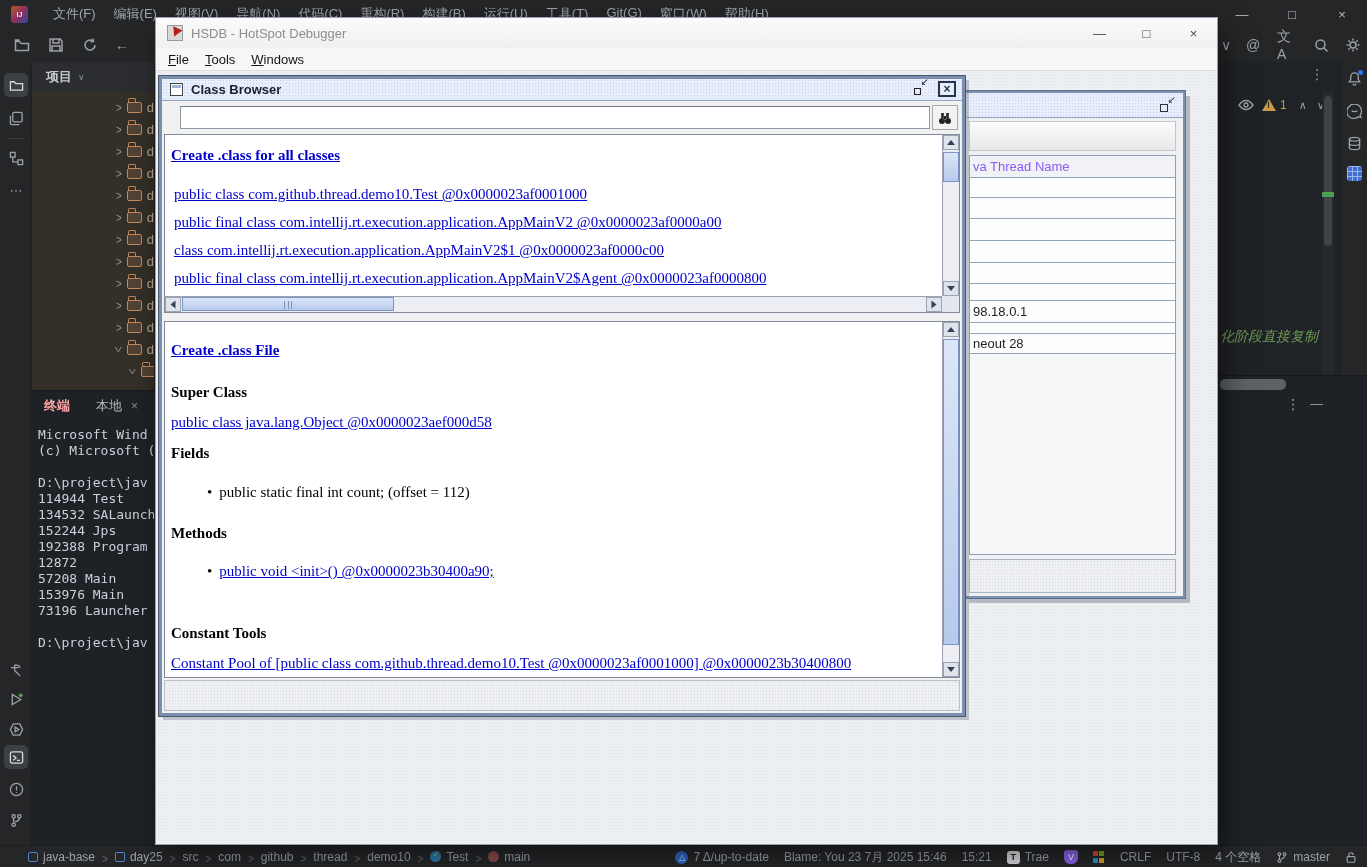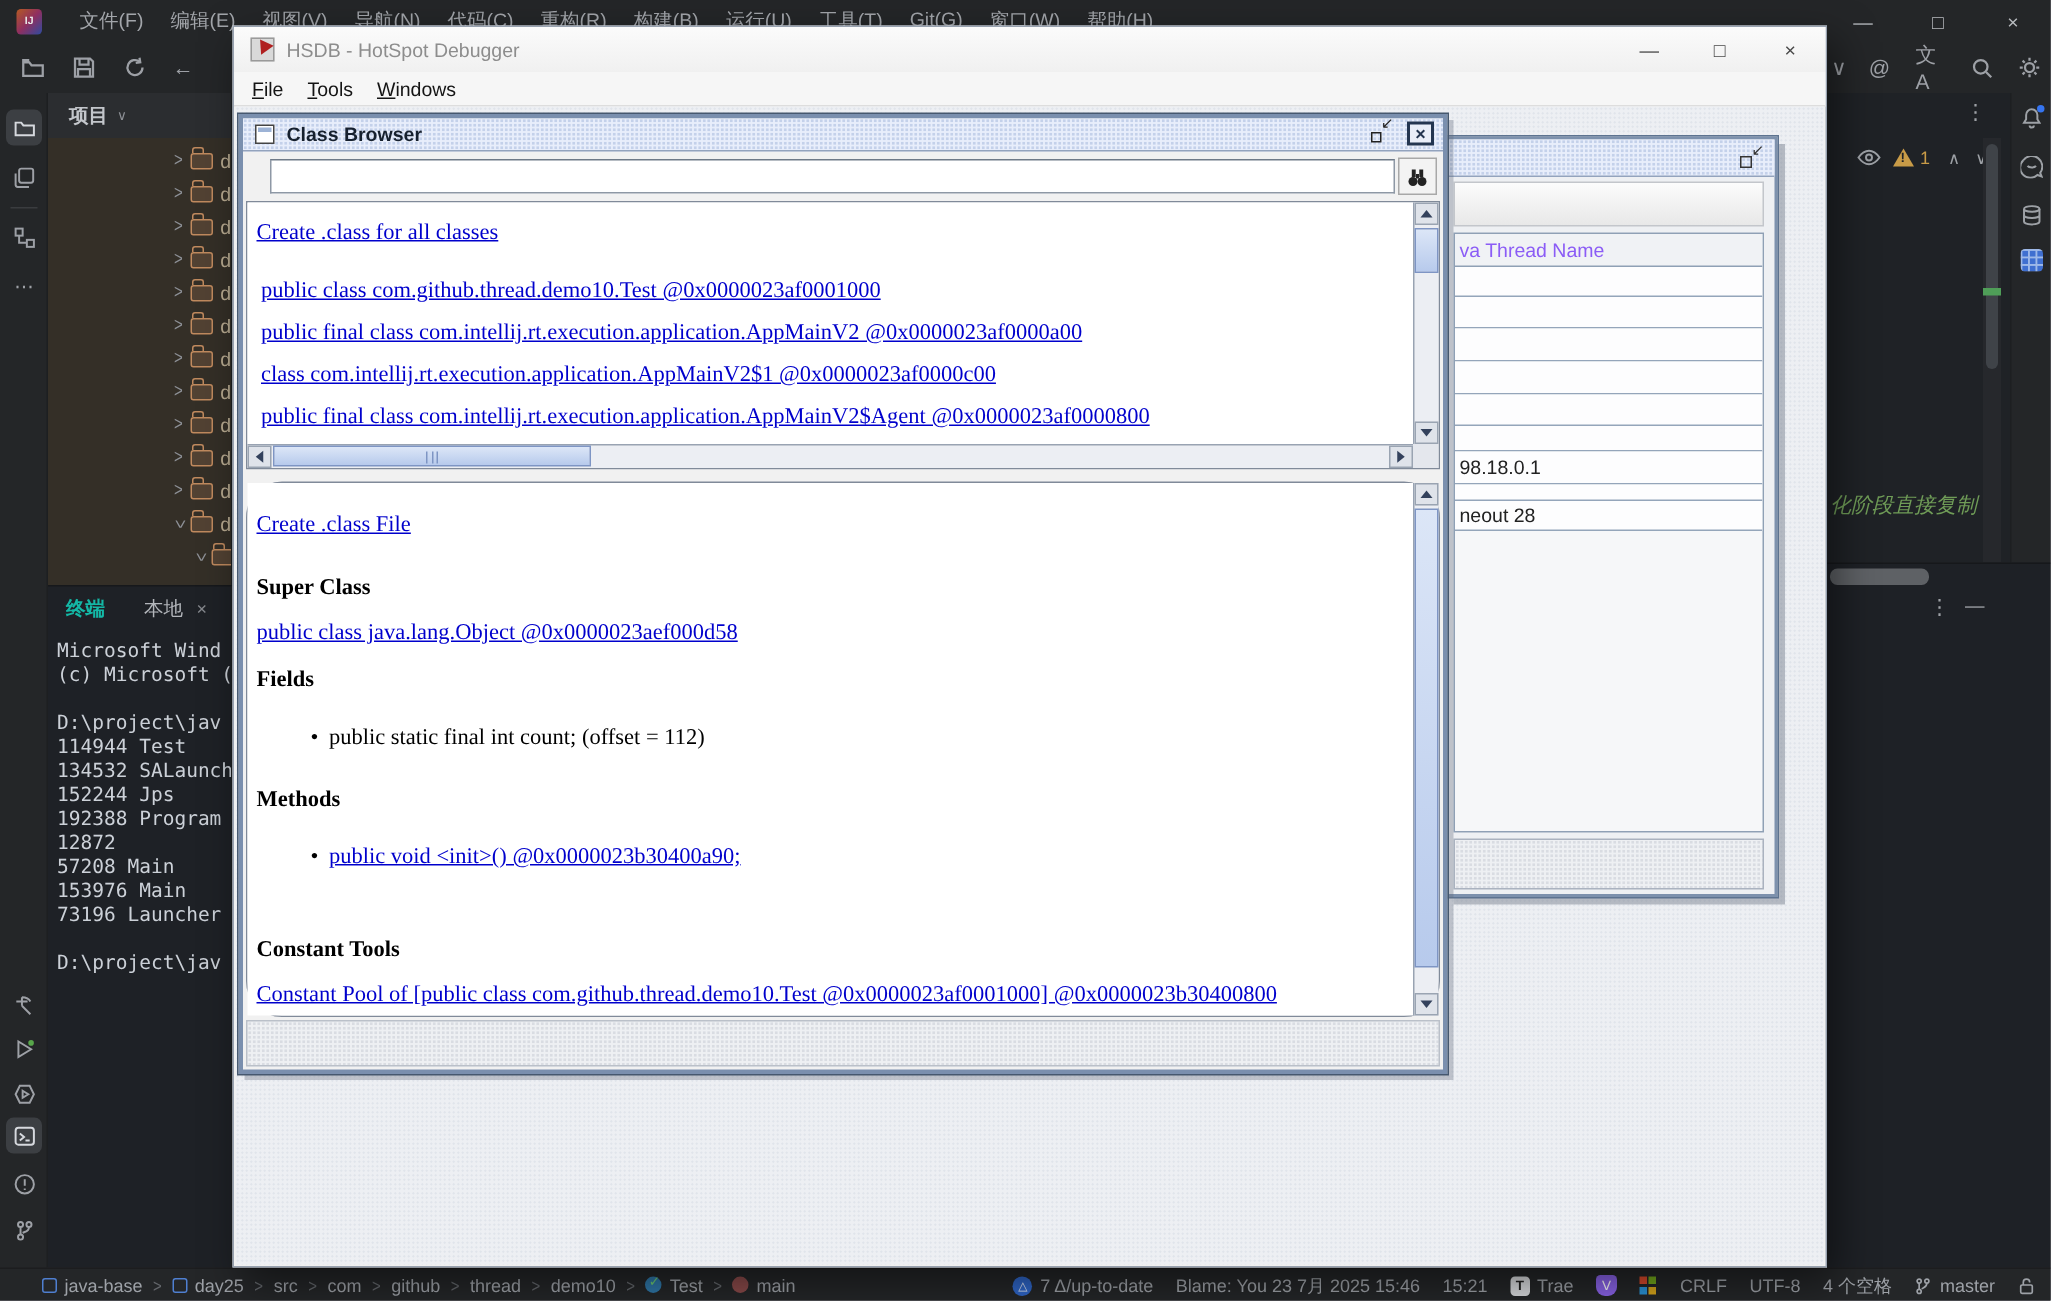--- a/index.html
+++ b/index.html
@@ -43,21 +43,21 @@
   .tree-chevron.exp { transform:rotate(90deg) scaleY(1.3); }
   .tree-folder { width:15px; height:11px; margin-left:5px; border:1.5px solid #c08a5e;
     border-radius:2px; background:rgba(192,138,94,.22); position:relative; flex:none; }
   .tree-folder::before { content:""; position:absolute; top:-4.5px; left:0px; width:6px; height:3px;
     border:1.5px solid #c08a5e; border-bottom:none; border-radius:2px 2px 0 0; }
   .tree-label { margin-left:5px; color:#b9ab91; font-size:13px; white-space:nowrap; }
 
   .terminal-panel { position:absolute; left:32px; top:390px; width:123px; height:455px;
     background:#1e2126; border-top:1px solid #16181b; border-right:1px solid #1d1f21; overflow:hidden; }
   .term-tabs { height:30px; display:flex; align-items:center; }
-  .term-title { color:#14b8a6; font-size:13px; font-weight:bold; margin-left:12px; }
+  .term-title { color:#fca5a5; font-size:13px; font-weight:bold; margin-left:12px; }
   .term-tab { color:#b3b6bb; font-size:13px; margin-left:26px; }
   .term-close { color:#84878c; font-size:12px; margin-left:9px; }
   .term-lines { position:absolute; left:6px; top:36px; color:#ccd1d8; font-size:13px;
     font-family:"DejaVu Sans Mono", monospace; line-height:16px; white-space:pre; }
   .term-line { min-height:16px; }
 
   .editor-sliver { position:absolute; left:1218px; top:62px; width:122px; height:313px;
     background:#1f2226; overflow:hidden; }
   .ed-more { position:absolute; left:92px; top:4px; color:#9da1a6; font-size:14px; }
   .insp { position:absolute; top:36px; display:flex; align-items:center; color:#9da1a6; font-size:11px; }
@@ -171,26 +171,26 @@
     font-weight:bold; display:flex; align-items:center; justify-content:center; background:#e8edf8; }
   .cb-searchrow { position:absolute; left:0; top:23px; width:800px; height:31px; background:#f1f1f1; }
   .cb-input { position:absolute; left:18px; top:4px; width:750px; height:23px; background:#fff;
     border:1px solid #8e98a5; border-top-color:#6f7a88; font-size:13px; padding:0 4px;
     font-family:"Liberation Sans", sans-serif; }
   .cb-searchbtn { position:absolute; right:4px; top:3px; width:26px; height:25px; background:#f3f3f3;
     border:1px solid #a8a8a8; display:flex; align-items:center; justify-content:center; }
 
   .scrollpane { position:absolute; border:1px solid #808a99; background:#fff; }
   .sp-upper { left:2px; top:55px; width:796px; height:179px; }
-  .sp-lower { left:2px; top:242px; width:796px; height:357px;border-radius:24px; }
+  .sp-lower { left:2px; top:242px; width:796px; height:357px; }
   .sp-content { position:absolute; left:0; top:0; right:17px; bottom:0; background:#fff; overflow:hidden;
     font-family:"Liberation Serif", serif; font-size:15px; color:#000; }
   .sp-upper .sp-content { bottom:16px; }
   .cb-link { color:#0000cc; text-decoration:underline; position:absolute; white-space:nowrap; }
-  .cb-link.bold { font-weight:normal;text-align:center; }
+  .cb-link.bold { font-weight:bold;text-align:center; }
   .cb-head { position:absolute; font-weight:bold; color:#000; white-space:nowrap; }
   .cb-bullet { position:absolute; white-space:nowrap; }
   .cb-bullet::before { content:"•"; margin-right:7px; }
 
   .vsb { position:absolute; right:0; top:0; width:17px; bottom:0; background:#eceef3; border-left:1px solid #99a3b2; }
   .sp-upper .vsb { bottom:16px; }
   .hsb { position:absolute; left:0; bottom:0; height:16px; right:17px; background:#eceef3; border-top:1px solid #99a3b2; }
   .sb-corner { position:absolute; right:0; bottom:0; width:17px; height:16px; background:#e4e7ed; }
   .sb-btn { position:absolute; width:16px; height:15px; background:#dfe3ea; border:1px solid #9aa4b2;
     display:flex; align-items:center; justify-content:center; }

